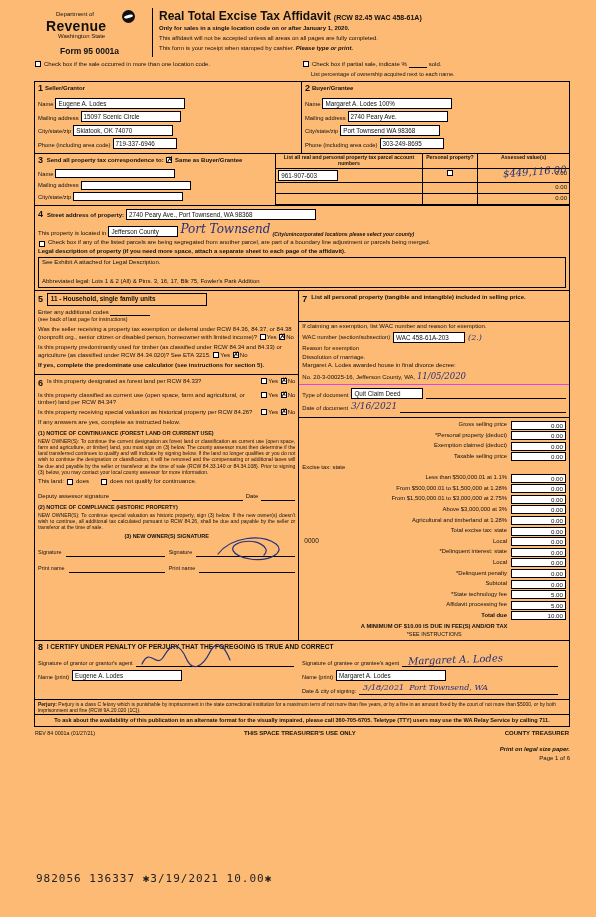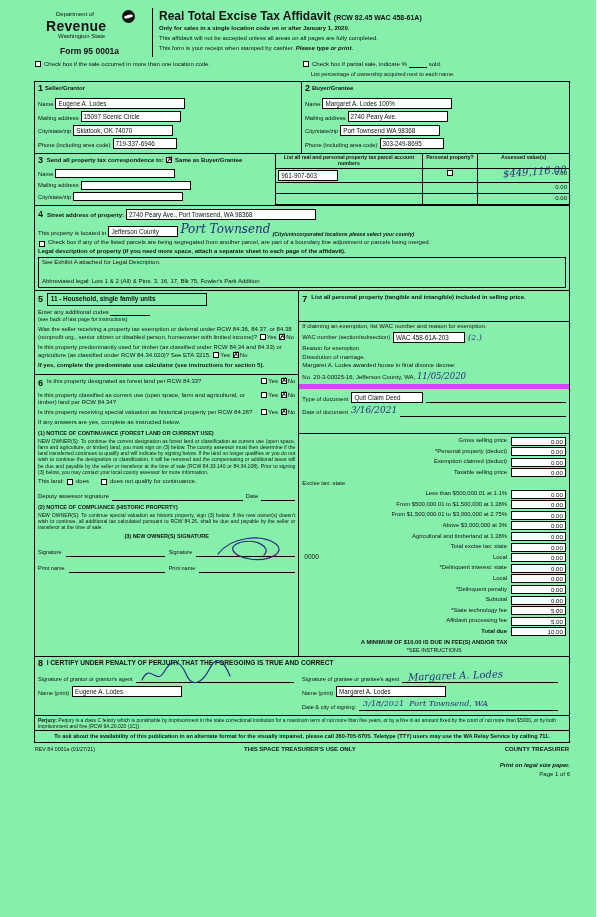--- a/index.html
+++ b/index.html
@@ -1,17 +1,17 @@
 <!DOCTYPE html>
 <html><head>
 <meta charset="utf-8">
 <style>
   *{margin:0;padding:0;box-sizing:border-box;}
   html,body{background:#fff;}
-  .page{position:relative;width:596px;height:917px;background:#86efac;overflow:hidden;
+  .page{position:relative;width:596px;height:917px;background:#fdba74;overflow:hidden;
         font-family:"Liberation Sans","DejaVu Sans",sans-serif;color:#111;}
   .form{position:absolute;left:34px;top:8px;width:536px;font-size:6px;line-height:1.3;}
   .b{font-weight:bold;}
   .i{font-style:italic;}
   .num{font-weight:bold;font-size:9px;margin-right:2px;vertical-align:-1px;}
   .vbox{display:inline-block;border:1px solid #000;min-height:9px;padding:0 2px;font-size:6.3px;
         line-height:9px;vertical-align:middle;background:#fff;}
   .cb{display:inline-block;width:6px;height:6px;border:1px solid #000;vertical-align:-1px;
       position:relative;margin:0 1px;background:#fff;flex:none;}
   .cb.checked::after{content:"\2717";position:absolute;left:-1px;top:-3px;font-size:8px;font-weight:bold;color:#111;}
@@ -90,21 +90,21 @@
   .siglbl{font-size:5.5px;flex:none;}
   .sigline{flex:1;border-bottom:1px solid #000;height:9px;position:relative;overflow:visible;}
 
   
   .sec7{padding:1px 3px 2px;}
   .s7blank{height:13px;}
   .exnote{border-top:1px solid #000;margin:2px -3px 0;padding:1px 3px 0;}
   .wacrow{display:flex;align-items:center;gap:3px;margin-top:1.5px;}
   .reason{margin-top:1.5px;}
   .reason div{margin-top:1px;}
-  .docwrap{border-top:5px solid #d946ef;margin:2px -3px 12px;padding:1px 3px 2px;}
+  .docwrap{border-top:1px solid #d946ef;margin:2px -3px 0;padding:1px 3px 2px;}
   .docrow{display:flex;align-items:flex-end;gap:3px;margin-top:2px;}
   .tax{border-top:1px solid #000;padding:2px 3px;flex:1;}
   .trow{display:flex;align-items:center;height:10.6px;}
   .tlabel{flex:1;text-align:right;padding-right:4px;font-size:5.9px;}
   .tbox{width:55px;border:1px solid #000;height:9px;line-height:8px;text-align:right;
         padding-right:2px;font-size:6.2px;background:#fff;flex:none;}
   .trow.noval .tlabel{text-align:left;}
   .trow.noval .tbox{visibility:hidden;border:none;}
   .tprefix{font-size:6.5px;padding-left:2px;flex:none;}
   .minnote{text-align:center;font-weight:bold;font-size:5.8px;margin-top:2px;}
@@ -553,13 +553,14 @@
       <span class="rev">REV 84 0001a (01/27/21)</span>
       <span class="b">THIS SPACE TREASURER'S USE ONLY</span>
       <span class="b">COUNTY TREASURER</span>
     </div>
     <div class="legalnote">
       <div class="b i">Print on legal size paper.</div>
       <div>Page 1 of 6</div>
     </div>
   </div>
 
+  <div class="stamp">982056 136337 ✱3/19/2021 10.00✱</div>
 </div>
 
 </body></html>

